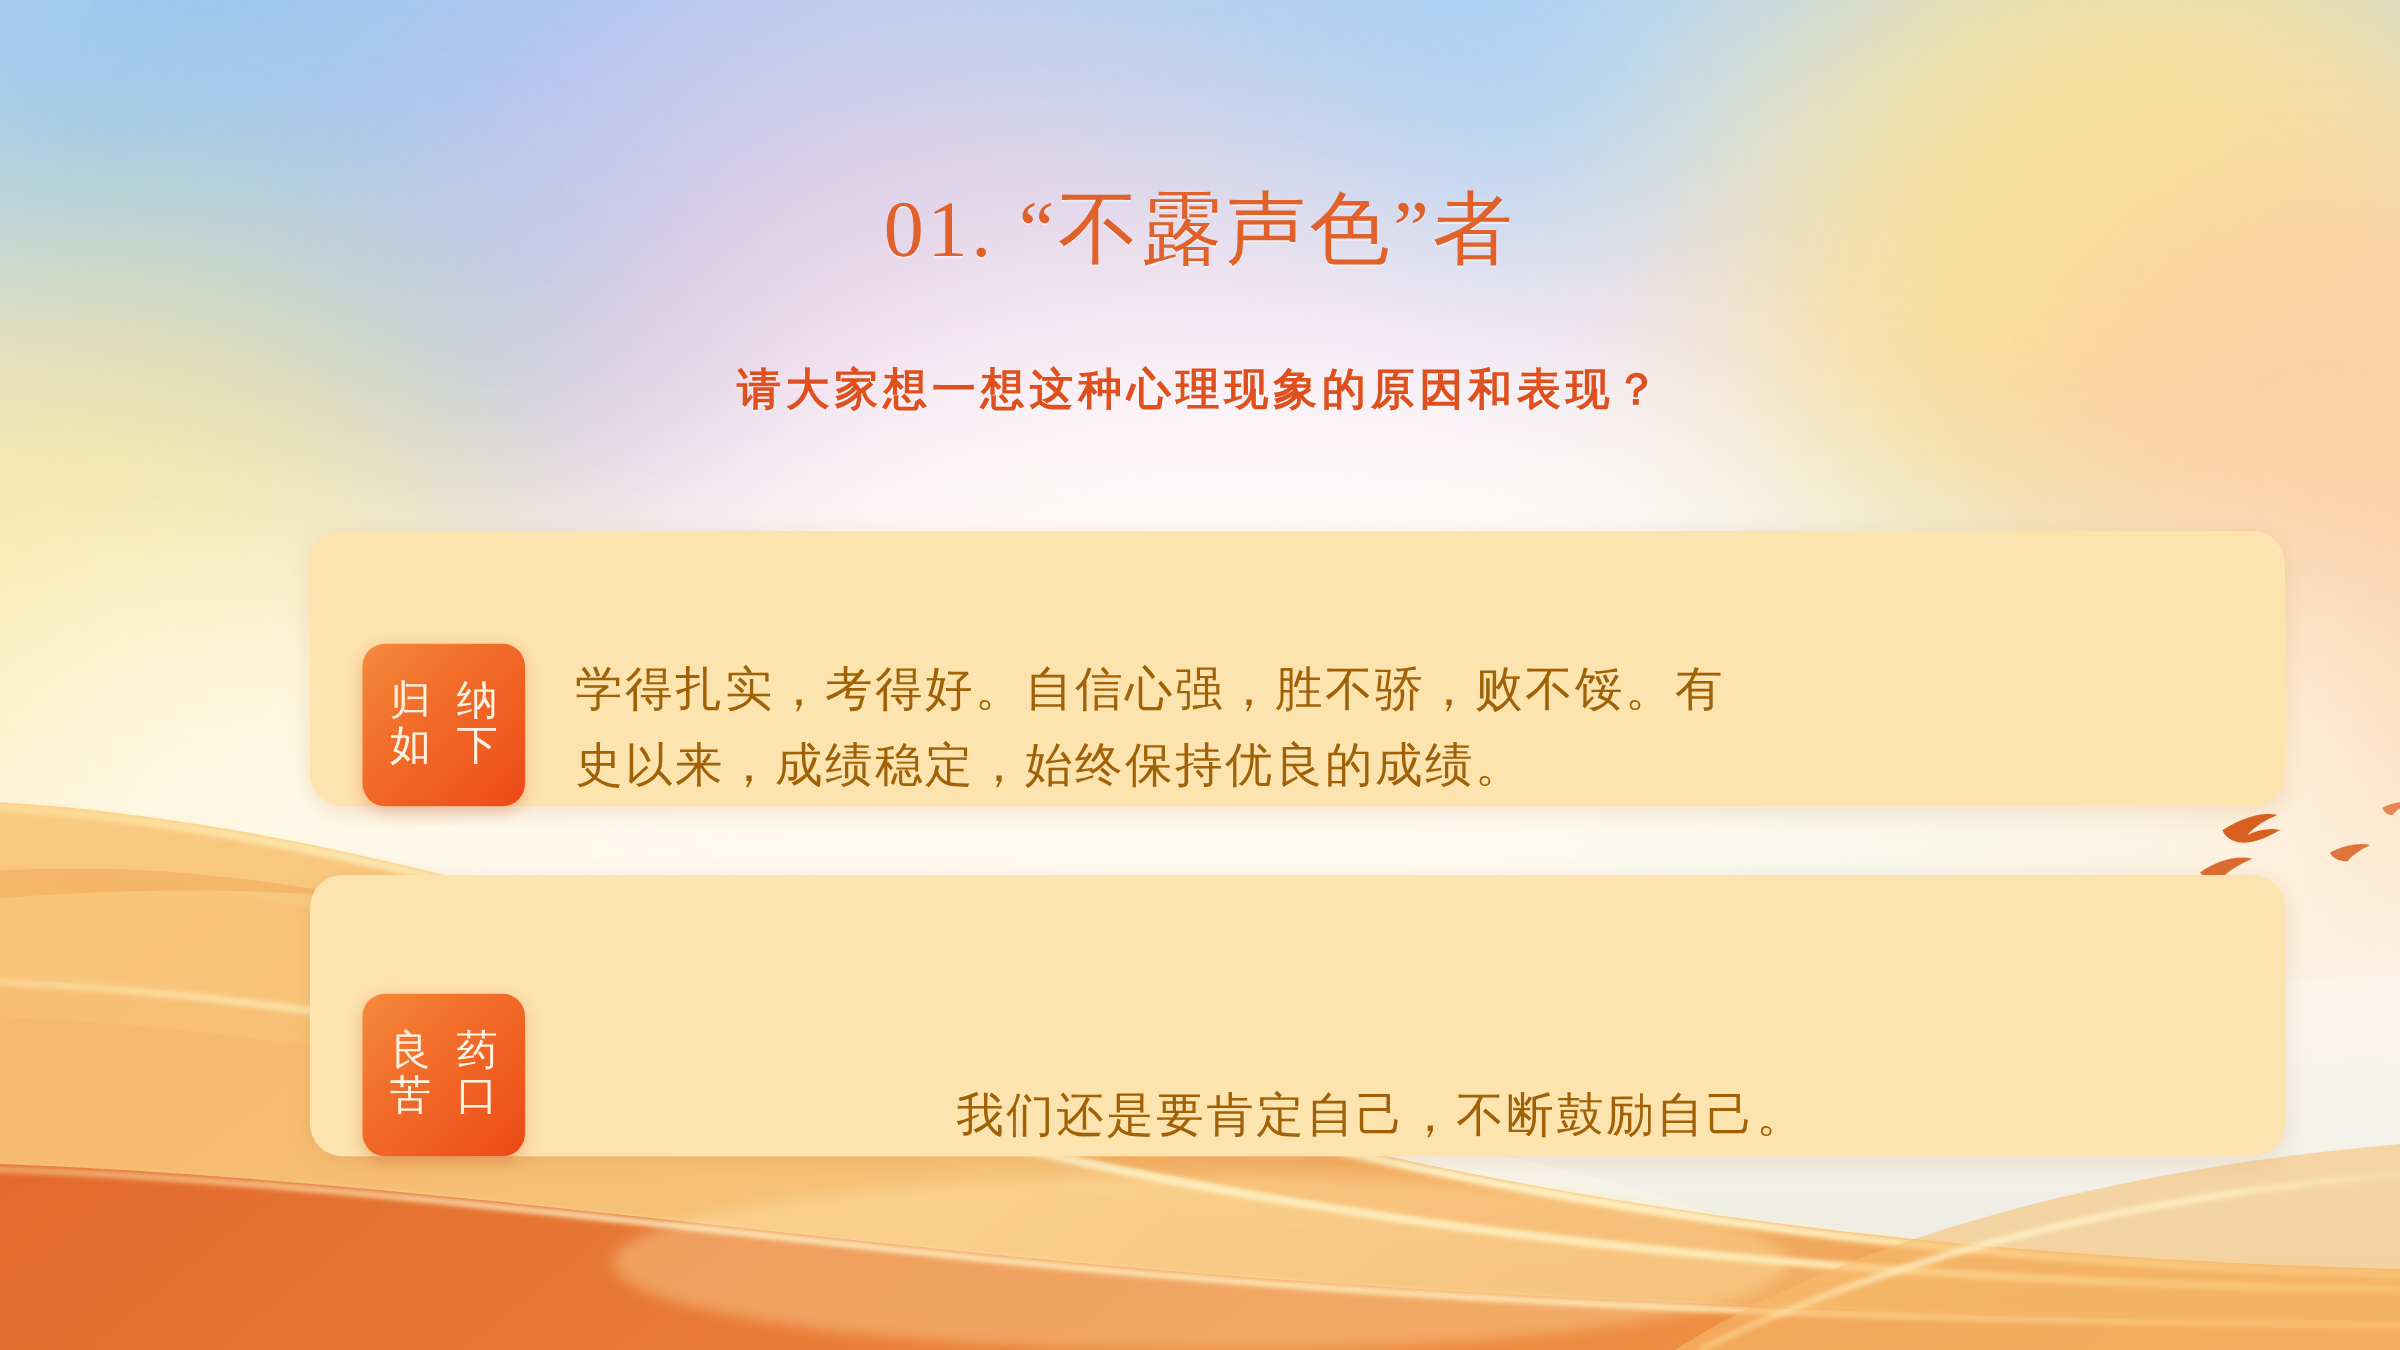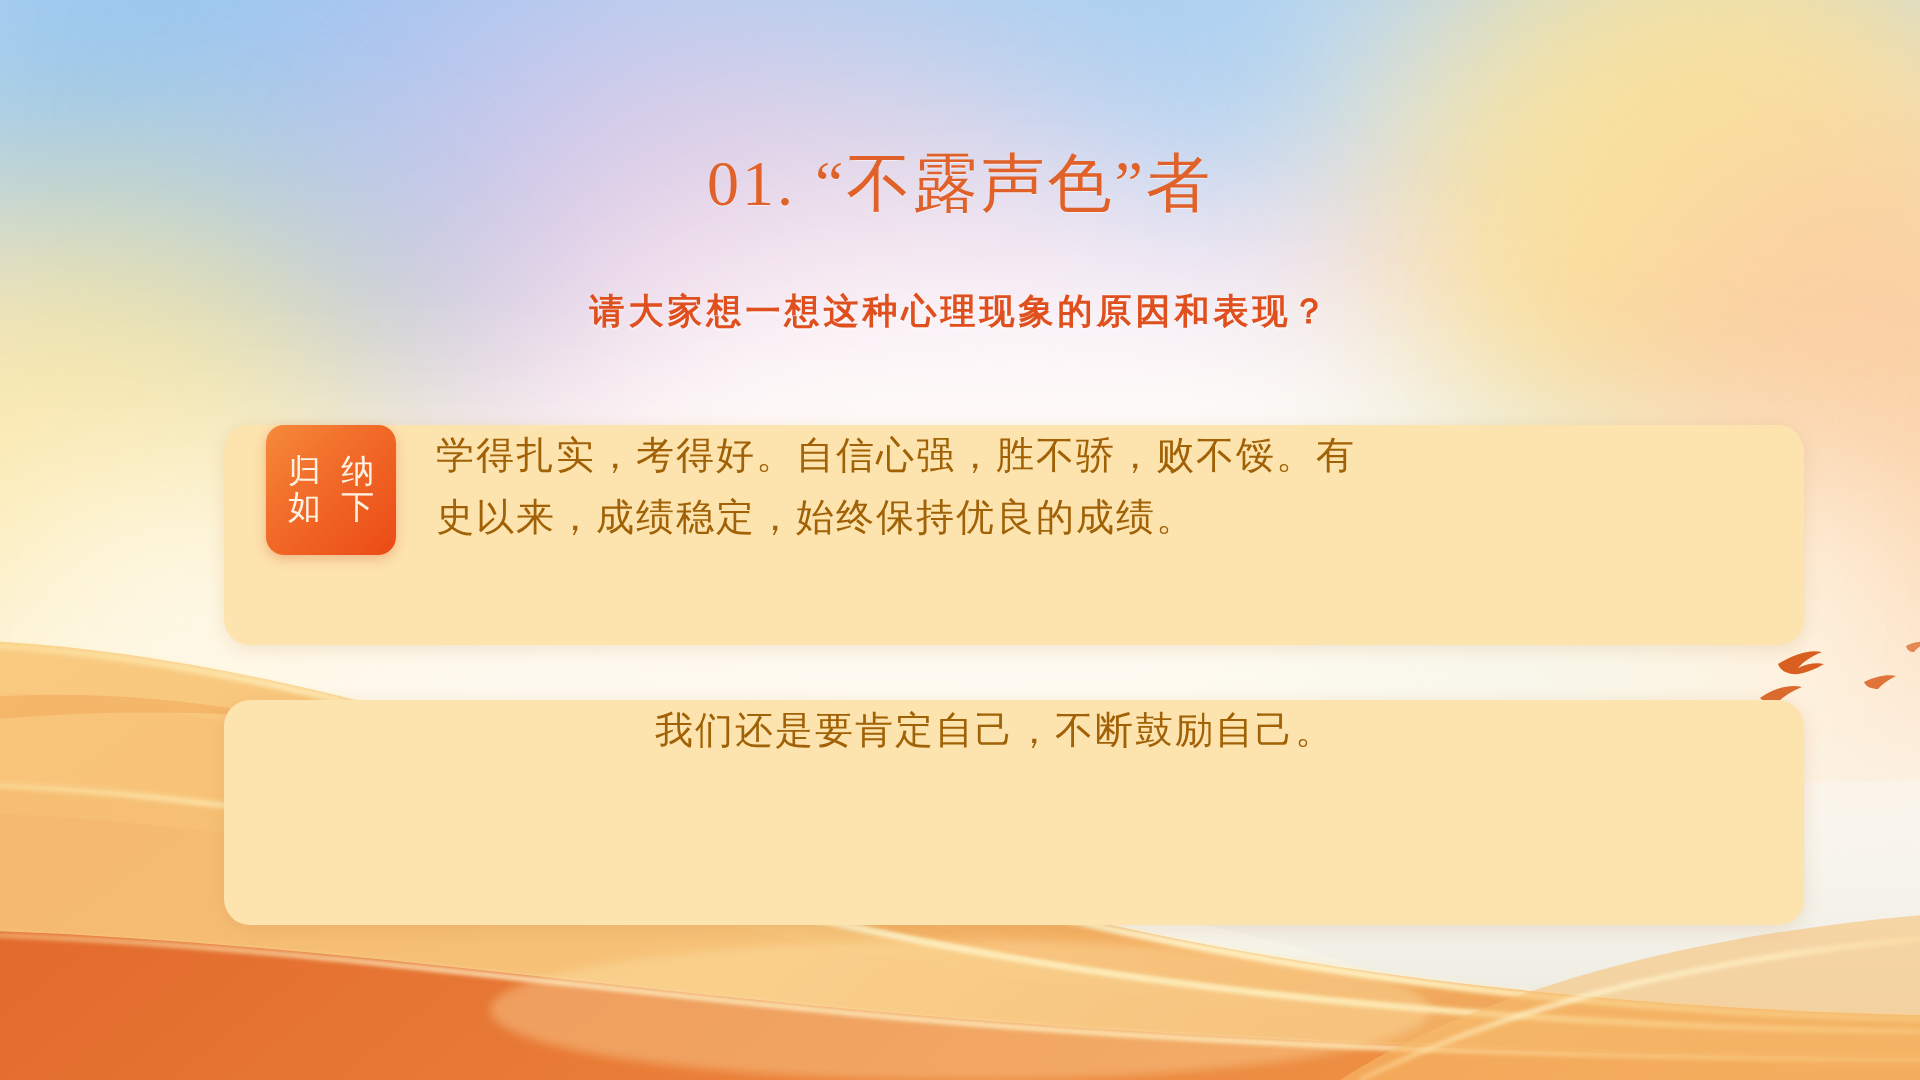--- a/index.html
+++ b/index.html
@@ -51,25 +51,25 @@
     position:absolute;left:0;right:0;top:288px;
     text-align:center;
     font-size:35px;font-weight:bold;letter-spacing:4px;
     color:#e04f1e;
     font-family:"Liberation Sans","DejaVu Sans",sans-serif;
     text-shadow:0 2px 3px rgba(255,255,255,.6);
   }
 
   
   .card{
-    position:absolute;left:224px;width:1580px;
+    position:absolute;left:248px;width:1580px;
     background:#fde3ae;
     border-radius:26px;
     box-shadow:0 4px 18px rgba(196,128,60,.18);
-    display:flex;align-items:flex-start;
+    display:flex;align-items:flex-end;
   }
   .card-1{top:425px;height:220px;}
   .card-2{top:700px;height:225px;}
 
   .badge{
     flex:0 0 auto;
     margin-left:42px;
     width:130px;height:130px;
     border-radius:18px;
     background:linear-gradient(135deg,#f58b3c 0%,#f2702b 35%,#ec4a16 100%);
@@ -212,18 +212,22 @@
       <span class="brow">归 纳</span>
       <span class="brow">如 下</span>
     </div>
     <div class="card-body">
       <span class="cline">学得扎实，考得好。自信心强，胜不骄，败不馁。有</span>
       <span class="cline">史以来，成绩稳定，始终保持优良的成绩。</span>
     </div>
   </div>
 
   <div class="card card-2">
+    <div class="badge">
+      <span class="brow">良 药</span>
+      <span class="brow">苦 口</span>
+    </div>
     <div class="card-body">
       <span class="cline">我们还是要肯定自己，不断鼓励自己。</span>
     </div>
   </div>
 
 </div>
 
 </body></html>

